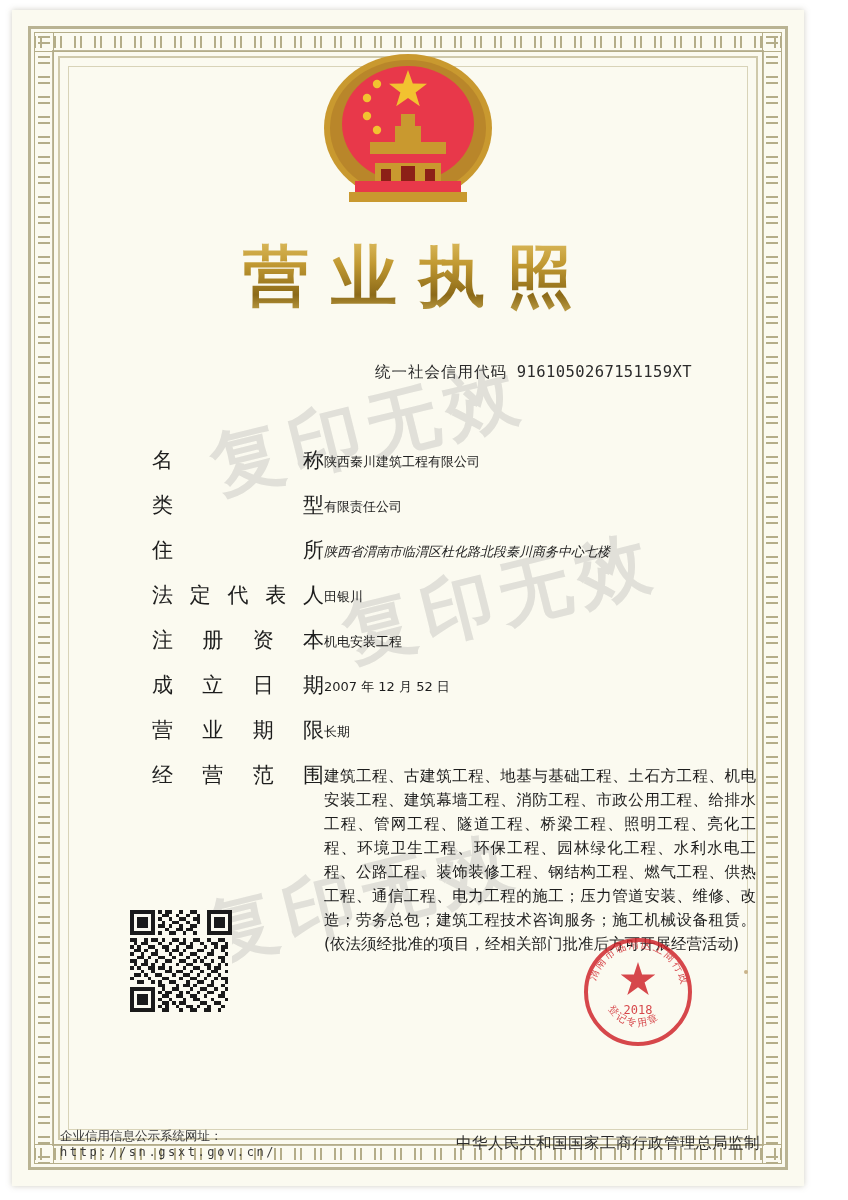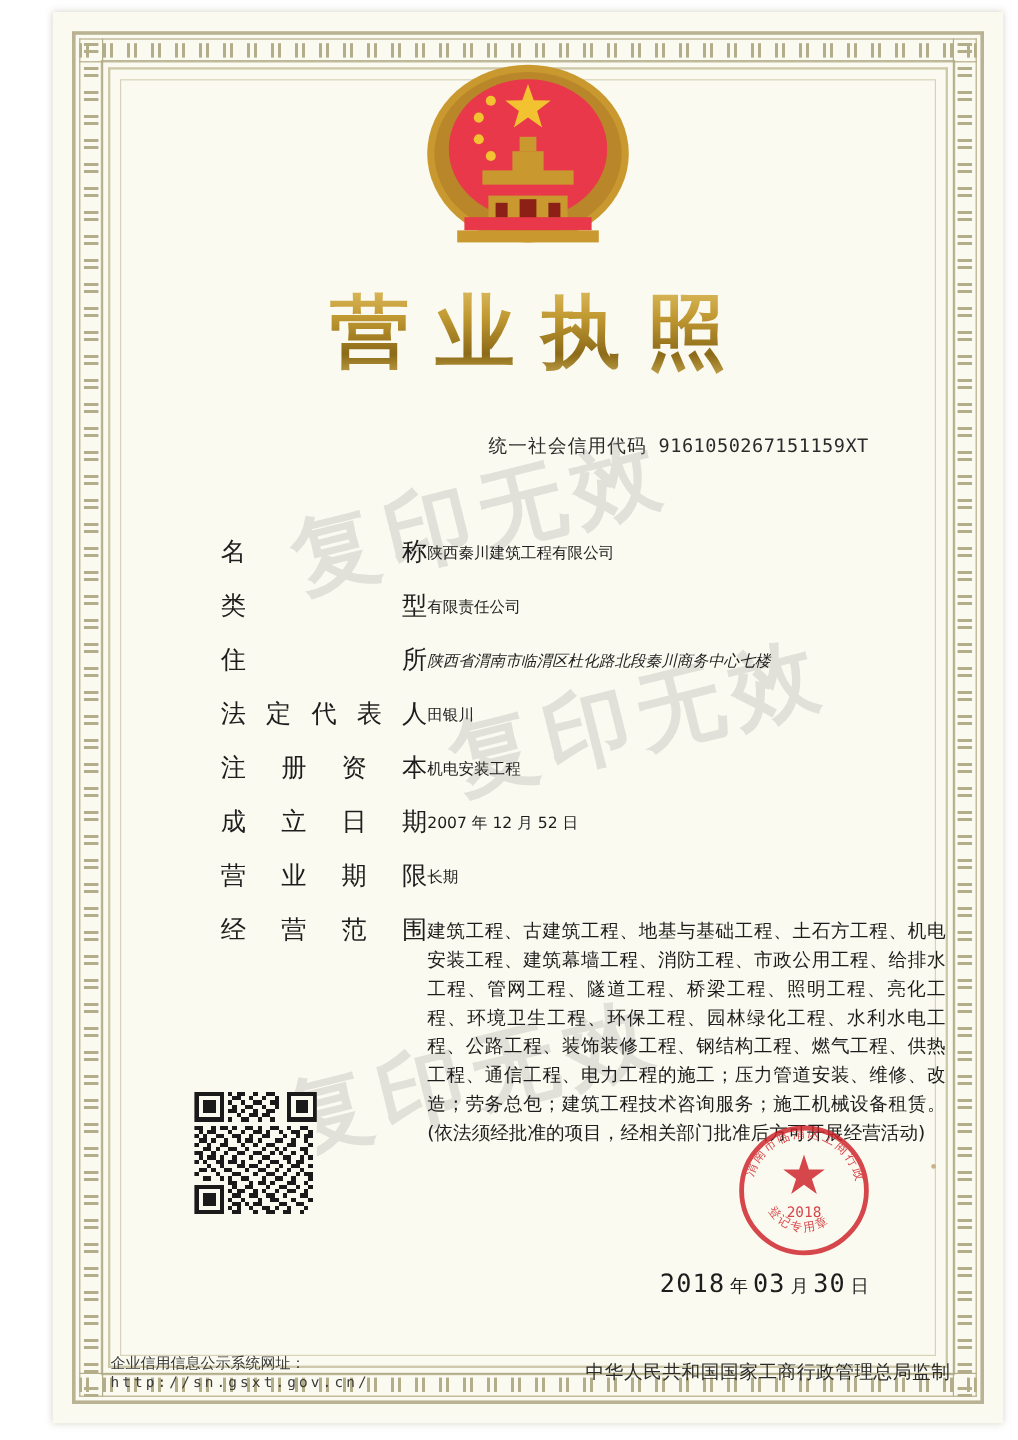--- a/index.html
+++ b/index.html
@@ -10,21 +10,21 @@
   body {
     width: 848px;
     height: 1200px;
     font-family: "Liberation Sans", sans-serif;
     overflow: hidden;
   }
 
   
   #certificate {
     position: absolute;
-    left: 44px;
+    left: 12px;
     top: 10px;
     width: 792px;
     height: 1176px;
     background: #fbfaf0;
     box-shadow: 0 0 6px rgba(120,115,90,0.35);
     overflow: hidden;
   }
 
   
   .frame-outer {
@@ -626,23 +626,20 @@
         <textPath href="#sealArcTop" startOffset="8%">渭南市临渭区工商行政管理局</textPath>
       </text>
       <text font-family="'DejaVu Sans', sans-serif" font-size="10" fill="#cf2027" letter-spacing="2">
         <textPath href="#sealArcBottom" startOffset="16%">登记专用章</textPath>
       </text>
       <polygon fill="#cf2027" points="60,30 64.1,42.6 77.3,42.6 66.6,50.4 70.7,63 60,55.2 49.3,63 53.4,50.4 42.7,42.6 55.9,42.6"></polygon>
       <text x="60" y="82" text-anchor="middle" font-family="'DejaVu Sans Mono', monospace" font-size="12" fill="#cf2027">2018</text>
     </svg>
   </div>
 
-  <div id="issue-date">
-    <span class="num">2018</span><span class="cn">年</span><span class="num">03</span><span class="cn">月</span><span class="num">30</span><span class="cn">日</span>
-  </div>
 
   <div id="footer-left">
     <div class="ft-title">企业信用信息公示系统网址：</div>
     <div class="ft-url">http://sn.gsxt.gov.cn/</div>
   </div>
   <div id="footer-right">中华人民共和国国家工商行政管理总局监制</div>
 
   <div class="speck" style="left:732px; top:960px;"></div>
 </div>
 

